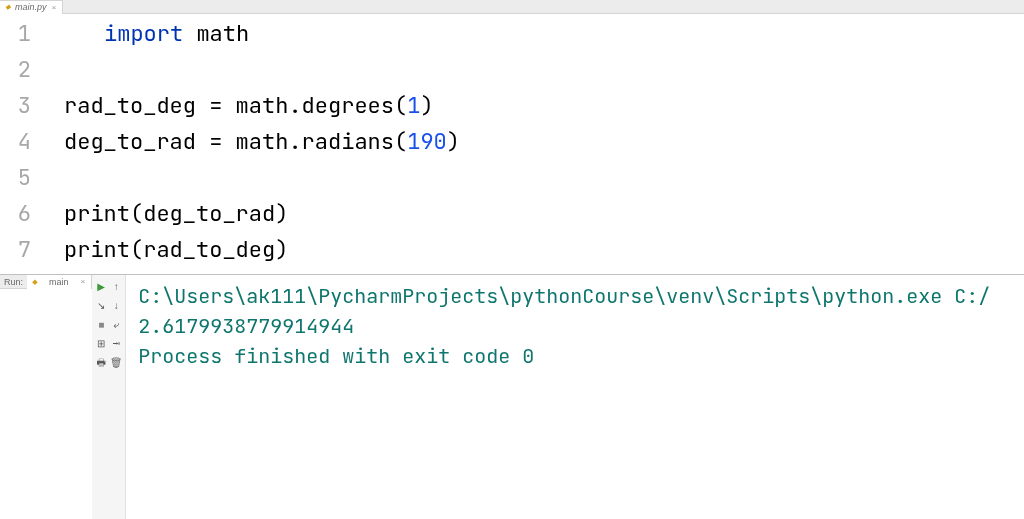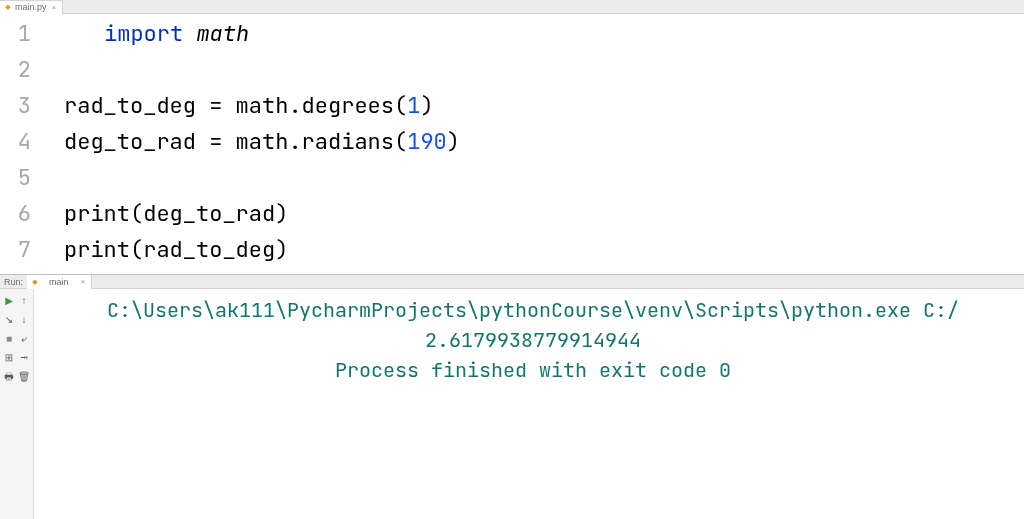--- a/index.html
+++ b/index.html
@@ -17,20 +17,21 @@
     }
     
     .editor-tabs {
       display: flex;
       align-items: center;
       background: #ececec;
       border-bottom: 1px solid #d4d4d4;
       height: 14px;
       font-size: 9px;
       color: #6a6a6a;
+      font-style: italic;
     }
     .editor-tab {
       display: flex;
       align-items: center;
       gap: 3px;
       padding: 1px 6px 1px 4px;
       background: #ffffff;
       border-right: 1px solid #d4d4d4;
       border-top: 1px solid #d4d4d4;
       height: 14px;
@@ -76,32 +77,31 @@
       flex: 1;
       padding-top: 2px;
       padding-left: 10px;
       font-family: "JetBrains Mono","Consolas",monospace;
       font-size: 22px;
       line-height: 36px;
     }
     .code-line { height: 36px; white-space: pre; }
     .kw { color: #0033b3; margin-left: 40px; }
     .id { color: #000000; }
-    .mod { color: #000000; font-style: italic; }
+    .mod { color: #000000; }
     .fn { color: #000000; }
     .num { color: #1750eb; }
     .par { color: #000000; }
 
     
     .run-panel {
       border-top: 1px solid #c0c0c0;
       display: flex;
-      flex-direction: column;
+      flex-direction: row;
       height: 245px;
-      text-align: center;
     }
     .run-header {
       display: flex;
       align-items: center;
       background: #ececec;
       border-bottom: 1px solid #d4d4d4;
       height: 14px;
       font-size: 9px;
       color: #6a6a6a;
     }

